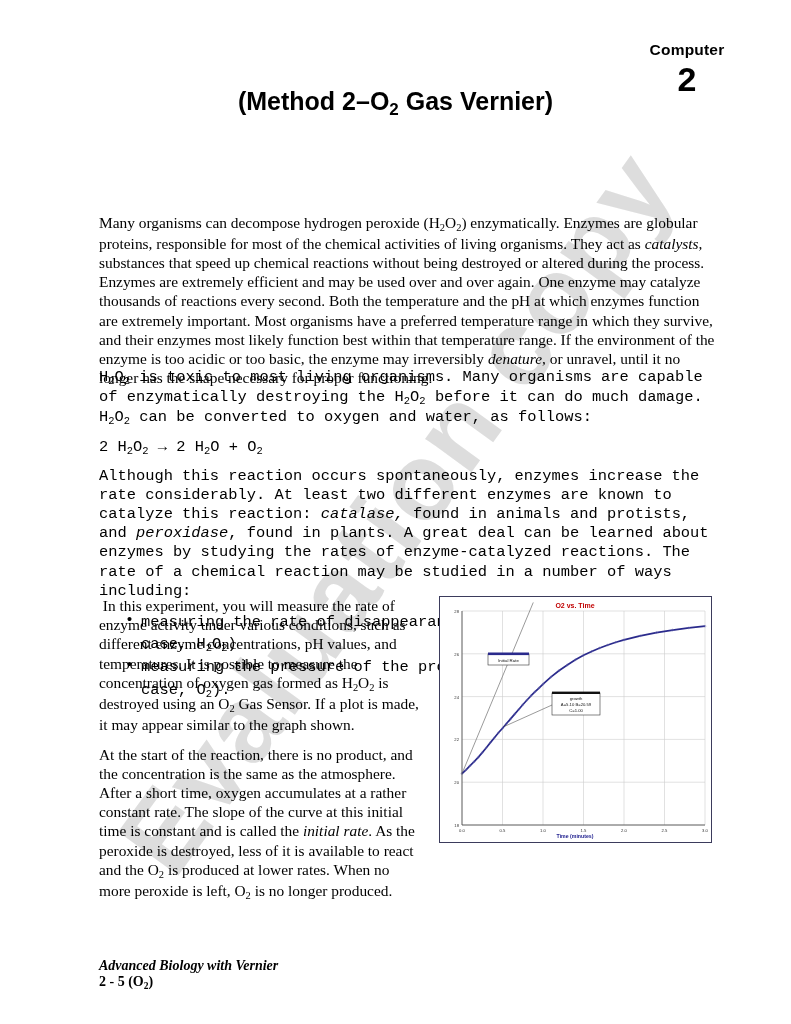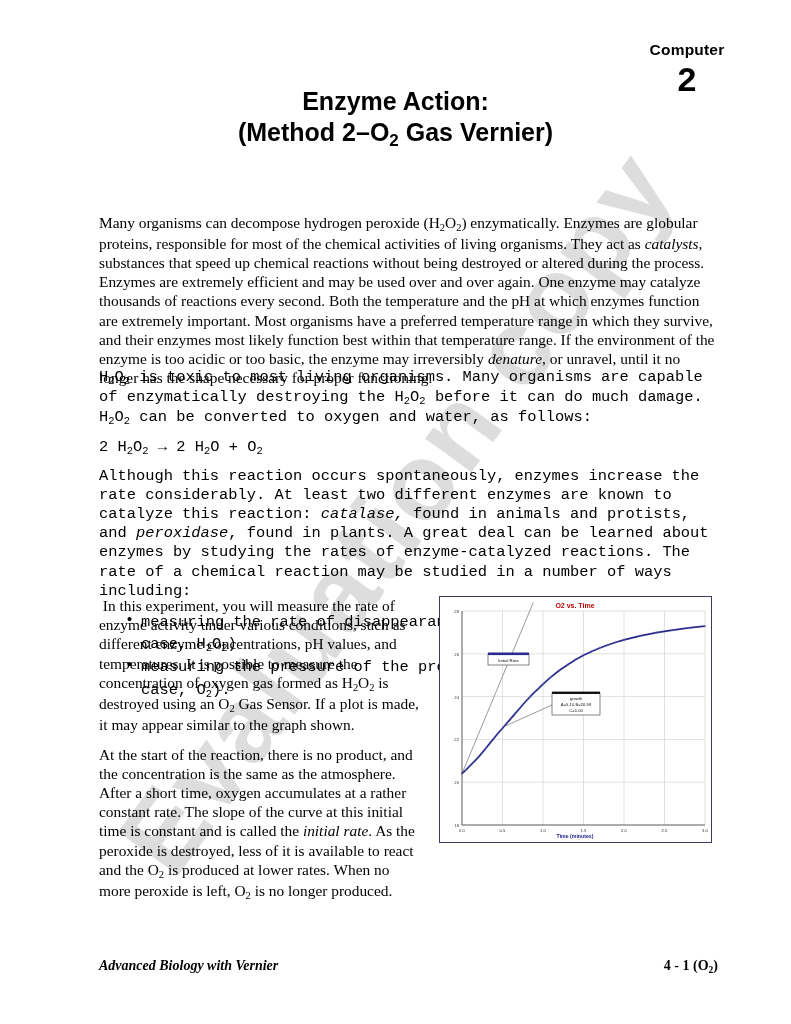--- a/index.html
+++ b/index.html
@@ -147,20 +147,21 @@
   
   .footer {
     position: absolute;
     left: 99px;
     top: 958px;
     width: 619px;
     display: flex;
     justify-content: space-between;
     align-items: baseline;
     font-size: 14px;
+    flex-direction: column;
   }
   .footer-left {
     font-weight: bold;
     font-style: italic;
   }
   .footer-right {
     font-weight: bold;
   }
 </style>
 </head>
@@ -173,21 +174,20 @@
   </div>
 
   <div id="content">
 
     <div class="hdr-block">
       <div class="hdr-word">Computer</div>
       <div class="hdr-num">2</div>
     </div>
 
     <div class="title">
-      <span class="tline">Enzyme Action:</span>
       <span class="tline"><span>(Method 2–O</span><sub>2</sub><span> Gas Vernier)</span></span>
     </div>
 
     <div class="body-col" style="top:213px;">
       <p class="para">Many organisms can decompose hydrogen peroxide (H<sub>2</sub>O<sub>2</sub>) enzymatically. Enzymes are globular proteins, responsible for most of the chemical activities of living organisms. They act as <em>catalysts,</em> substances that speed up chemical reactions without being destroyed or altered during the process. Enzymes are extremely efficient and may be used over and over again. One enzyme may catalyze thousands of reactions every second. Both the temperature and the pH at which enzymes function are extremely important. Most organisms have a preferred temperature range in which they survive, and their enzymes most likely function best within that temperature range. If the environment of the enzyme is too acidic or too basic, the enzyme may irreversibly <em>denature</em>, or unravel, until it no longer has the shape necessary for proper functioning.</p>
     </div>
 
     <div class="body-col" style="top:368px;font-family:Liberation Mono, monospace;">
       <p class="para">H<sub>2</sub>O<sub>2</sub> is toxic to most living organisms. Many organisms are capable of enzymatically destroying the H<sub>2</sub>O<sub>2</sub> before it can do much damage. H<sub>2</sub>O<sub>2</sub> can be converted to oxygen and water, as follows:</p>
 
@@ -296,17 +296,17 @@
           <text id="fit-l3" x="136" y="115" text-anchor="middle" font-family="Liberation Sans, sans-serif" font-size="4.2" fill="#111111">C=1.00</text>
         </g>
         <text id="chart-xlabel" x="135" y="241" text-anchor="middle" font-family="Liberation Sans, sans-serif" font-size="5.2" font-weight="bold" fill="#1a1a8c">Time (minutes)</text>
         <line x1="22" y1="14" x2="22" y2="228" stroke="#444444" stroke-width="0.8"></line>
         <line x1="22" y1="228" x2="265" y2="228" stroke="#444444" stroke-width="0.8"></line>
       </svg>
     </div>
 
     <div class="footer">
       <span class="footer-left">Advanced Biology with Vernier</span>
-      <span class="footer-right"><span>4 - 1 (O</span><sub>2</sub><span>)</span></span>
+      <span class="footer-right"><span>2 - 5 (O</span><sub>2</sub><span>)</span></span>
     </div>
 
   </div>
 </div>
 
 </body></html>

